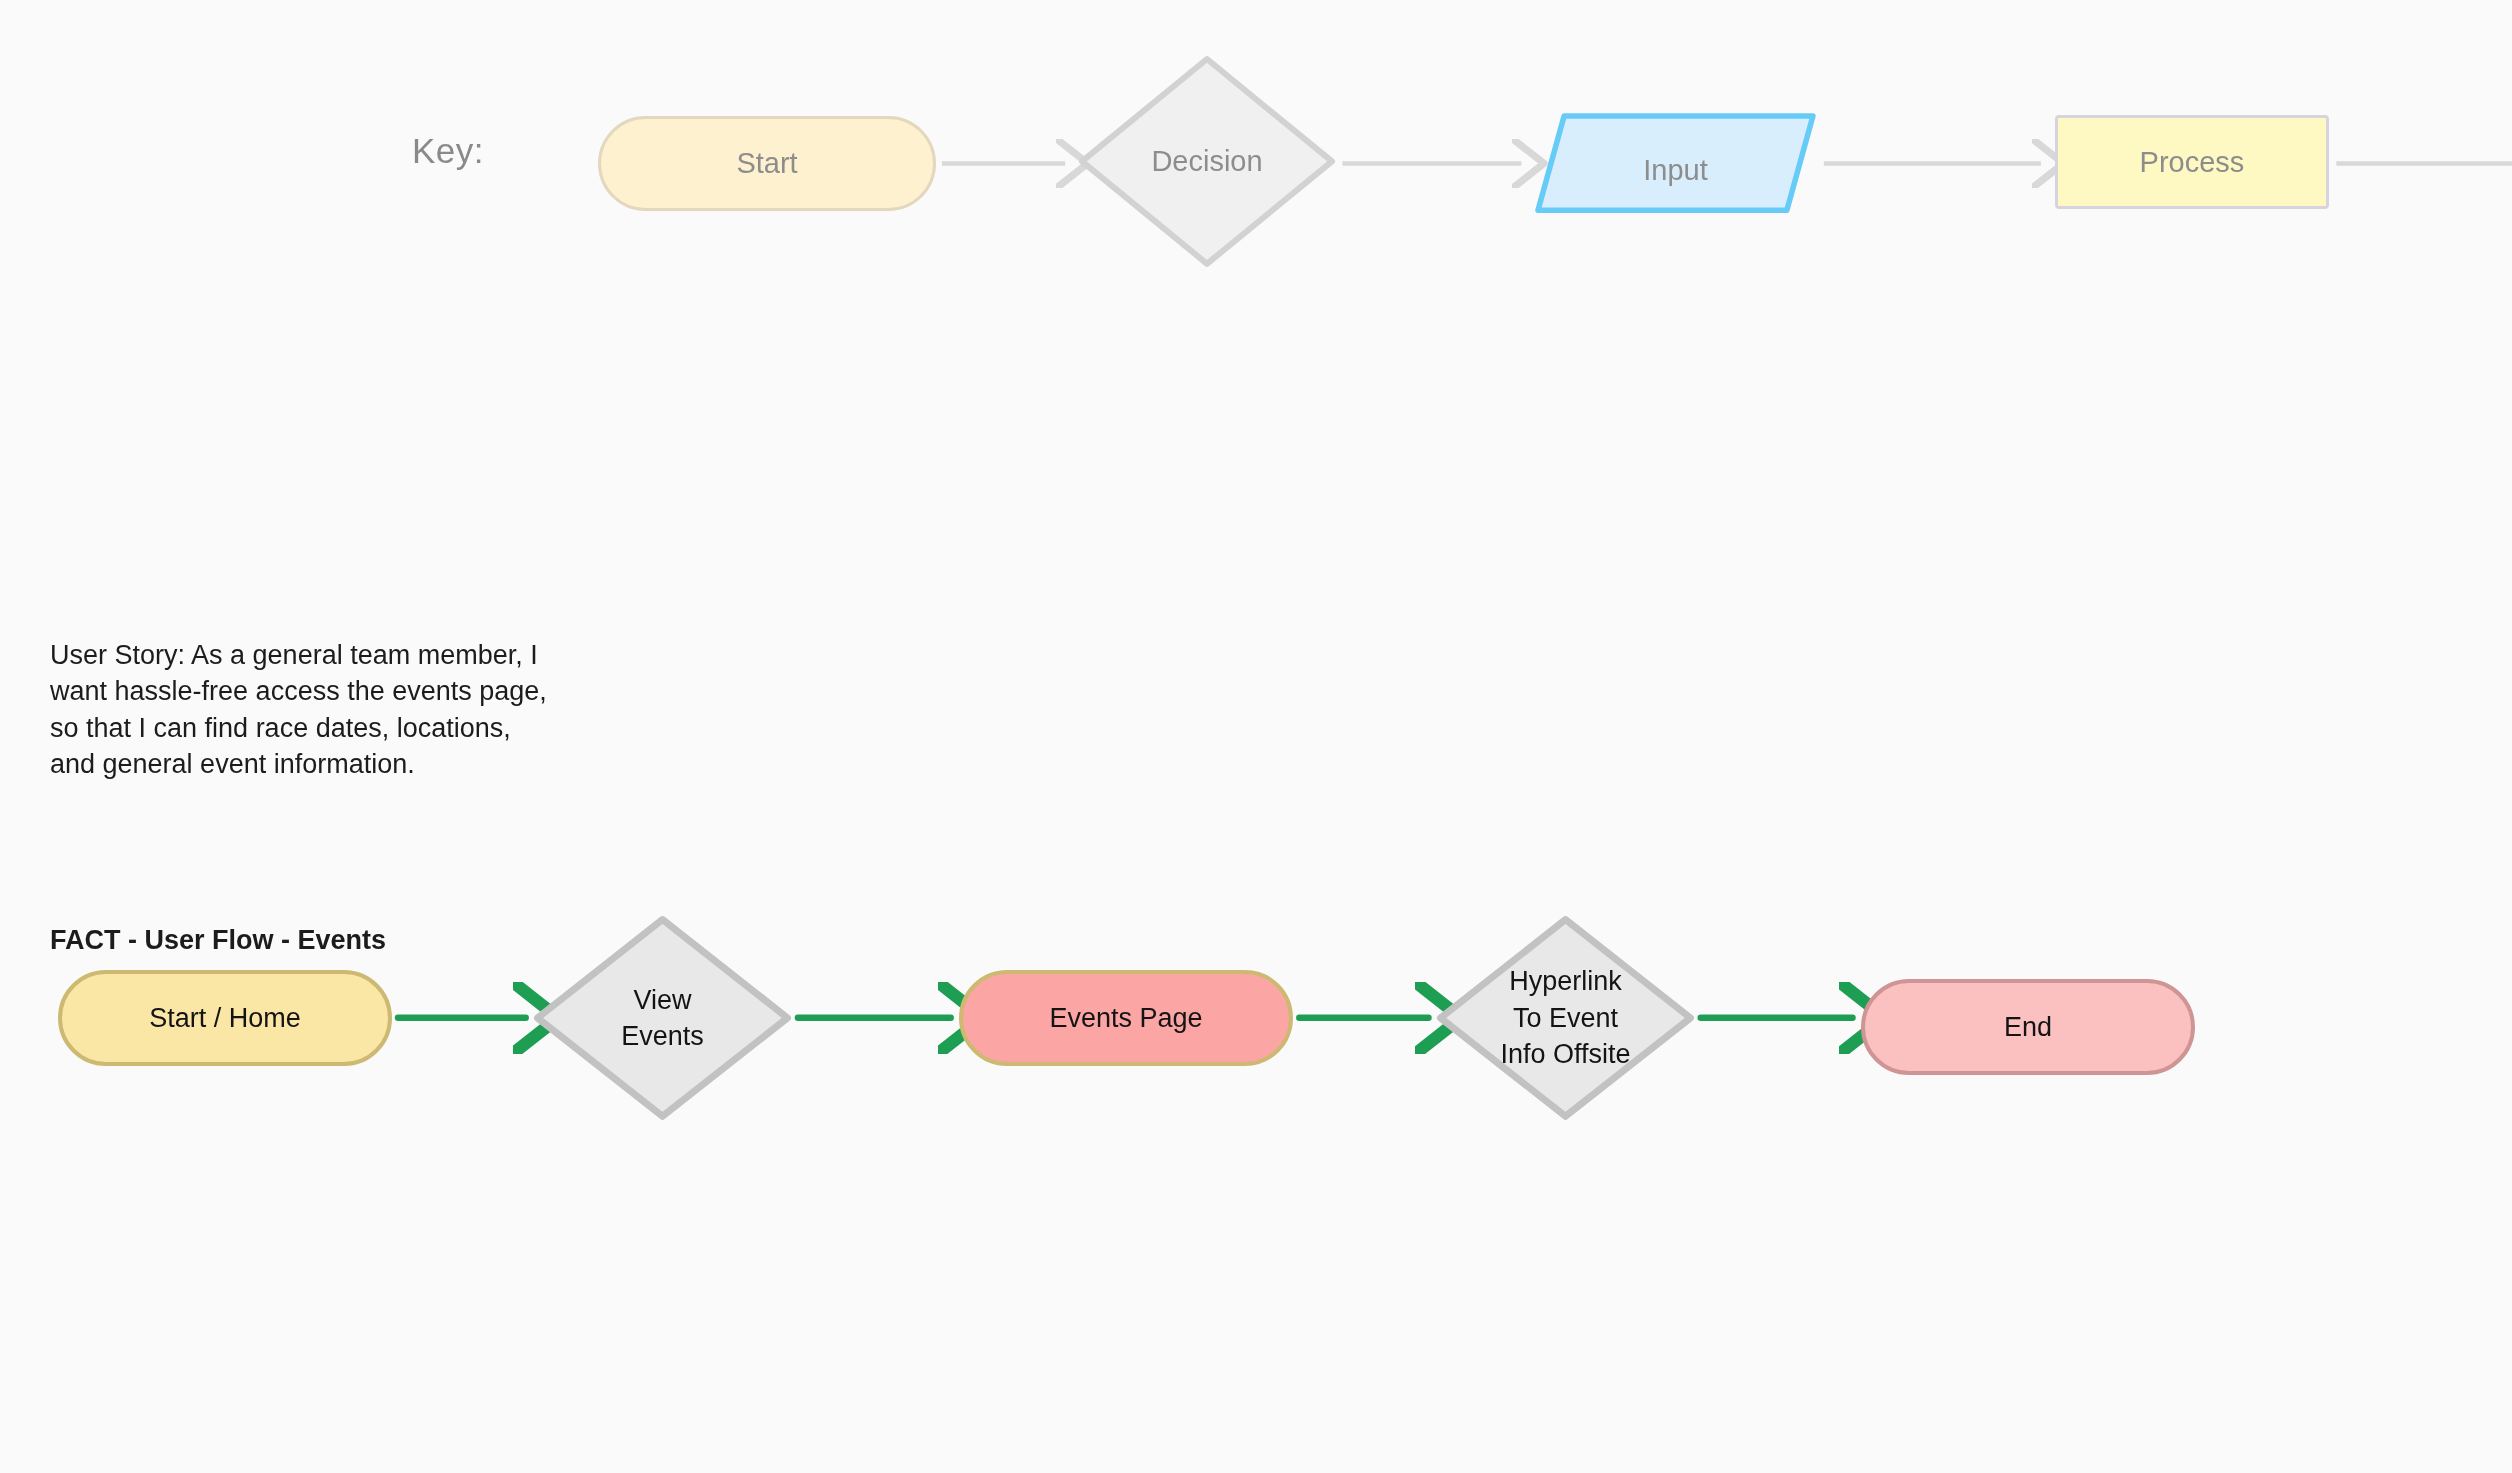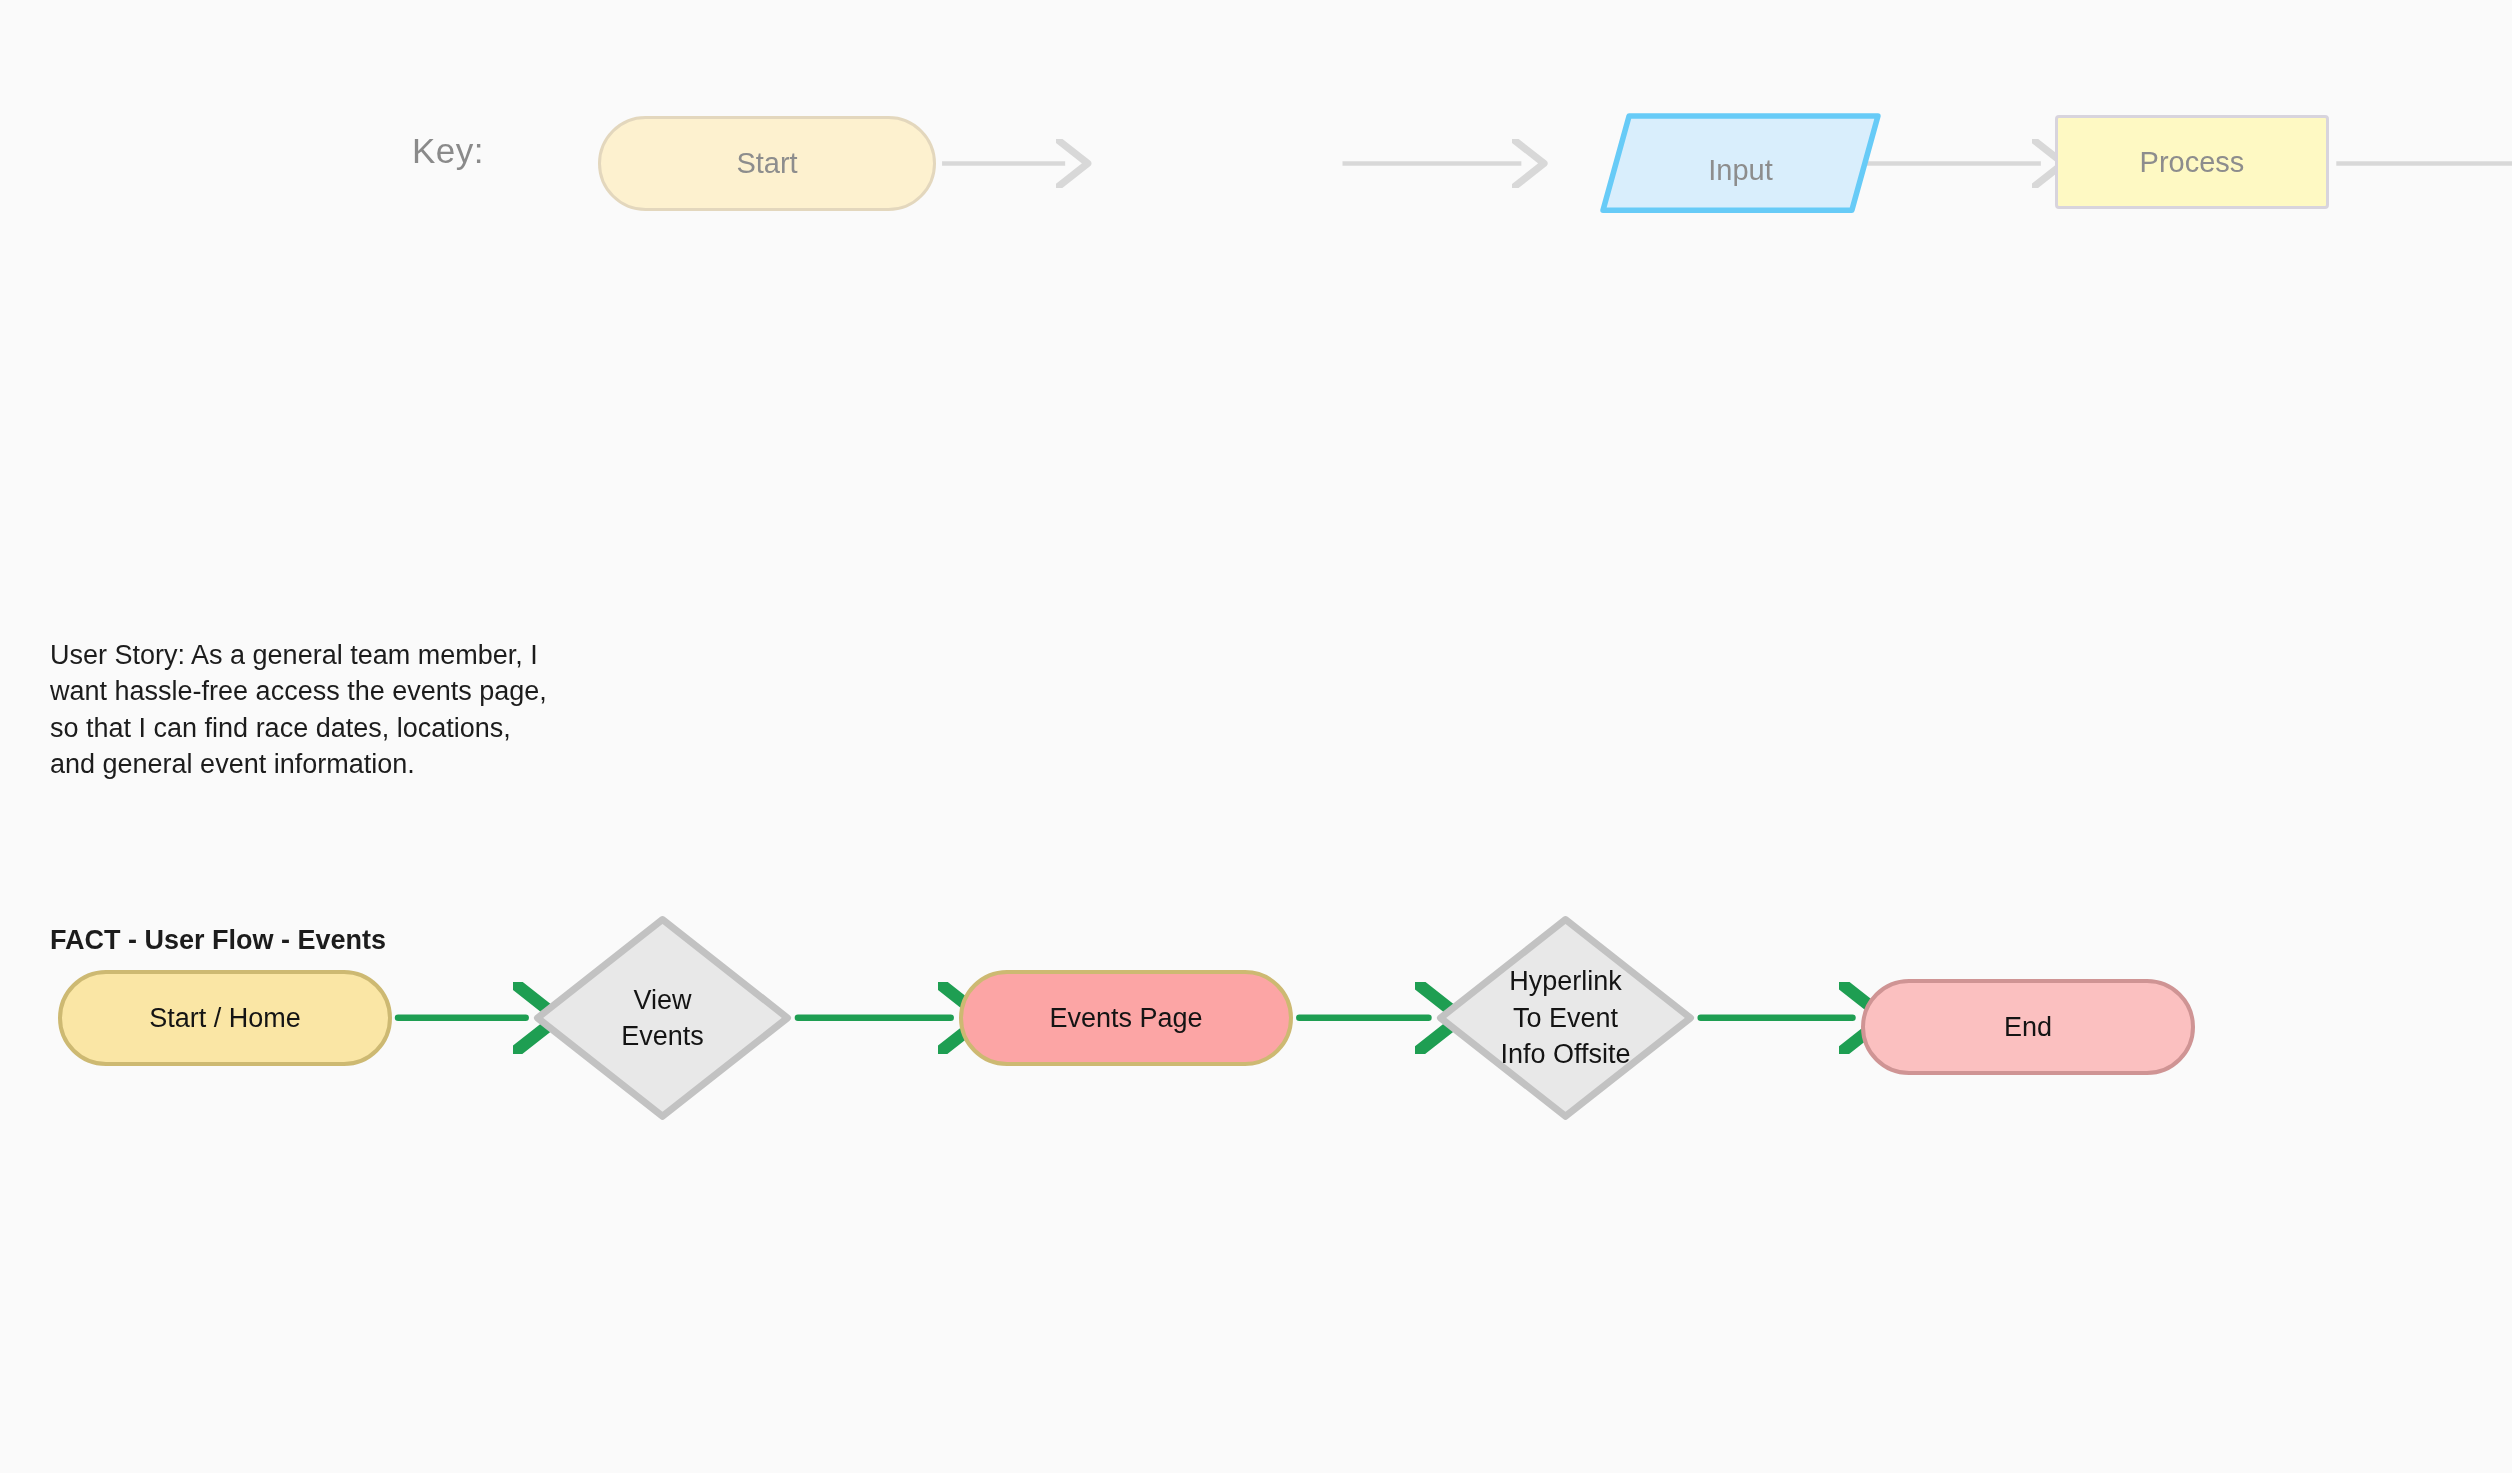--- a/index.html
+++ b/index.html
@@ -78,21 +78,21 @@
     position: absolute;
     inset: 0;
     display: flex;
     align-items: center;
     justify-content: center;
     font-size: 29px;
     color: #8d8d8d;
   }
   .lg-input-wrap {
     position: absolute;
-    left: 1600px;
+    left: 1535px;
     top: 113px;
     width: 281px;
     height: 115px;
   }
   .lg-input-shape {
     position: absolute;
     inset: 0;
   }
   .lg-input-text {
     position: absolute;
@@ -217,20 +217,26 @@
       <line x1="1875" y1="325" x2="2120" y2="325" stroke="#d8d8d8" stroke-width="9" marker-end="url(#lgArrow)"></line>
       <line x1="2672" y1="325" x2="3028" y2="325" stroke="#d8d8d8" stroke-width="9" marker-end="url(#lgArrow)"></line>
       <line x1="3630" y1="325" x2="4062" y2="325" stroke="#d8d8d8" stroke-width="9" marker-end="url(#lgArrow)"></line>
       <line x1="4650" y1="325" x2="5228" y2="325" stroke="#d8d8d8" stroke-width="9" marker-end="url(#lgArrow)"></line>
     </svg>
 
     <div class="node lg-start">
       <span>Start</span>
     </div>
 
+    <div class="lg-decision-wrap">
+      <svg class="lg-decision-shape" viewBox="0 0 510 420">
+        <polygon points="255,6 504,210 255,414 6,210" fill="#f0f0f0" stroke="#d2d2d2" stroke-width="12" stroke-linejoin="round"></polygon>
+      </svg>
+      <div class="lg-decision-text">Decision</div>
+    </div>
 
     <div class="lg-input-wrap">
       <svg class="lg-input-shape" viewBox="0 0 560 200">
         <polygon points="58,6 554,6 502,194 6,194" fill="#d9eefc" stroke="#67cbf7" stroke-width="11" stroke-linejoin="round"></polygon>
       </svg>
       <div class="lg-input-text">Input</div>
     </div>
 
     <div class="node lg-process">
       <span>Process</span>

